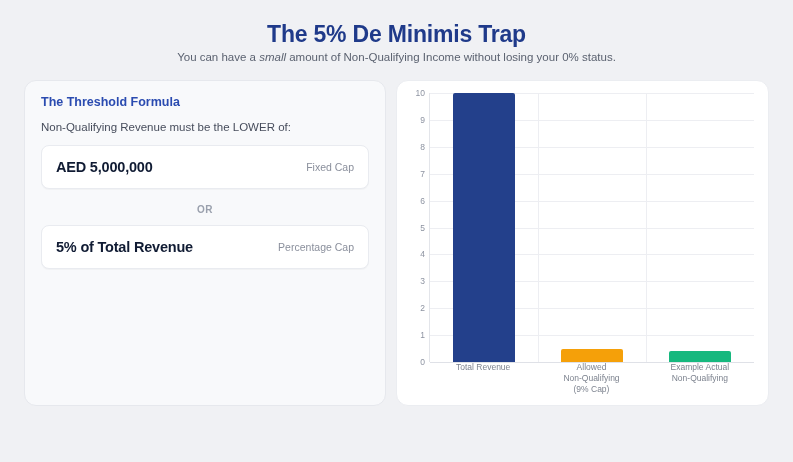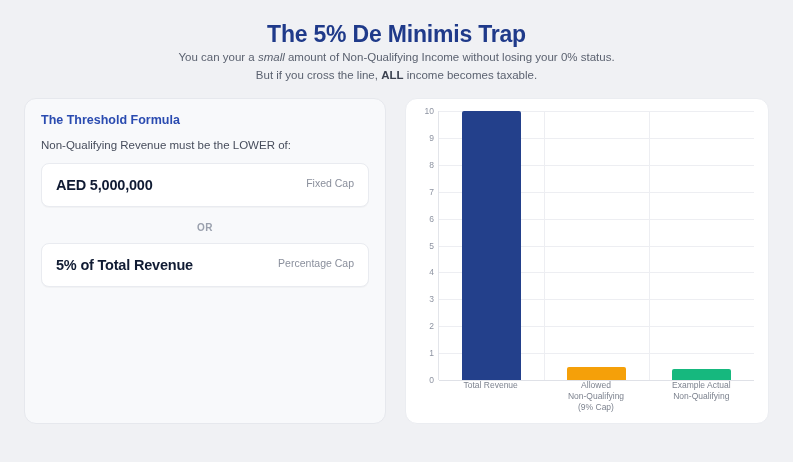--- a/index.html
+++ b/index.html
@@ -39,21 +39,21 @@
     color: #5b6270;
     line-height: 18px;
   }
   .subtitle-line { display: block; }
   .subtitle em { font-style: italic; }
   .subtitle b { font-weight: bold; color: #3c4250; }
 
   
   .cards {
     display: flex;
-    gap: 19px;
+    gap: 10px;
     padding: 14px 24px 0 24px;
     box-sizing: border-box;
     align-items: stretch;
   }
 
   
   .card-left {
     width: 362px;
     min-height: 326px;
     background: #f8f9fb;
@@ -72,20 +72,21 @@
     color: #474d5c;
     font-size: 11.5px;
     margin: 0 0 12px 0;
   }
   .cap-box {
     background: #ffffff;
     border: 1px solid #e9ebf0;
     border-radius: 8px;
     padding: 13px 14px;
     display: flex;
+    align-items: center;
     justify-content: space-between;
     box-shadow: 0 1px 1px rgba(16,24,40,0.03);
   }
   .cap-value {
     font-size: 14.5px;
     font-weight: bold;
     color: #101b33;
     letter-spacing: -0.2px;
   }
   .cap-label {
@@ -188,22 +189,21 @@
   .x-label span { display: block; }
 </style>
 </head>
 <body>
 
 <div class="page">
 
   <div class="header">
     <h1 class="page-title">The 5% De Minimis Trap</h1>
     <p class="subtitle">
-      <span class="subtitle-line"><span>You can your a </span><em>small</em><span> amount of Non-Qualifying Income without losing your 0% status.</span></span>
-      <span class="subtitle-line"><span>But if you cross the line, </span><b>ALL</b><span> income becomes taxable.</span></span>
+      <span class="subtitle-line"><span>You can have a </span><em>small</em><span> amount of Non-Qualifying Income without losing your 0% status.</span></span>
     </p>
   </div>
 
   <div class="cards">
 
     <div class="card-left">
       <div class="card-left-title">The Threshold Formula</div>
       <div class="card-left-sub">Non-Qualifying Revenue must be the LOWER of:</div>
 
       <div class="cap-box">

